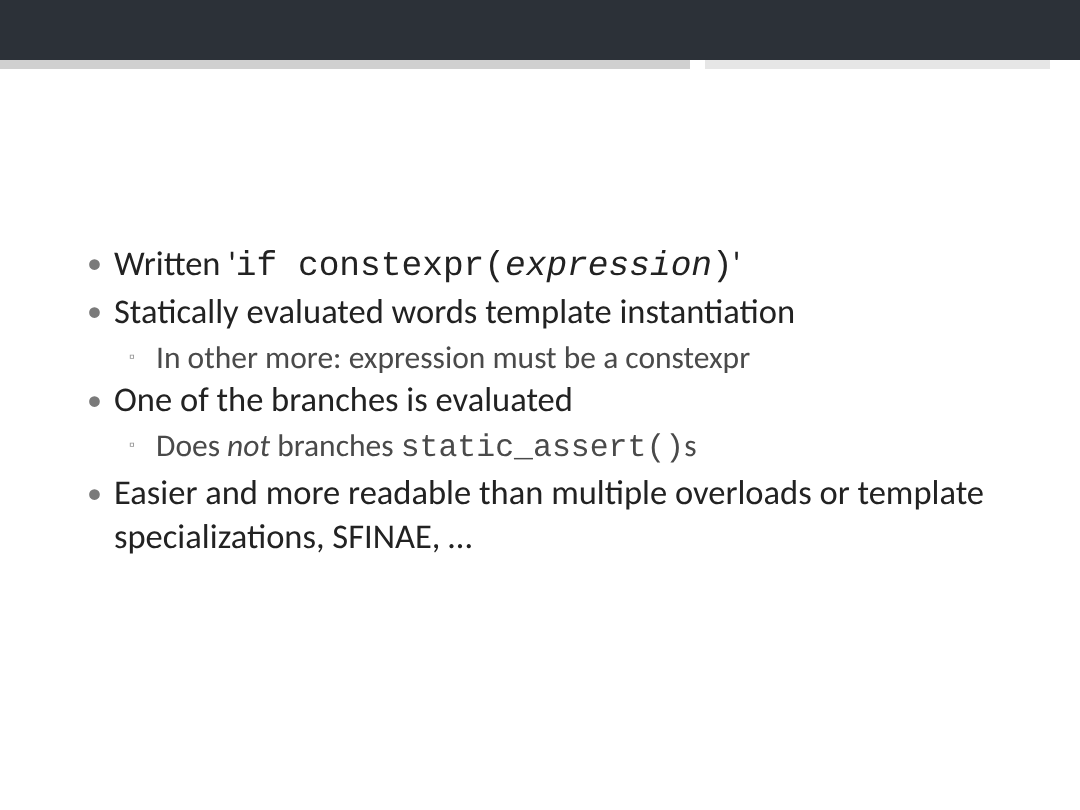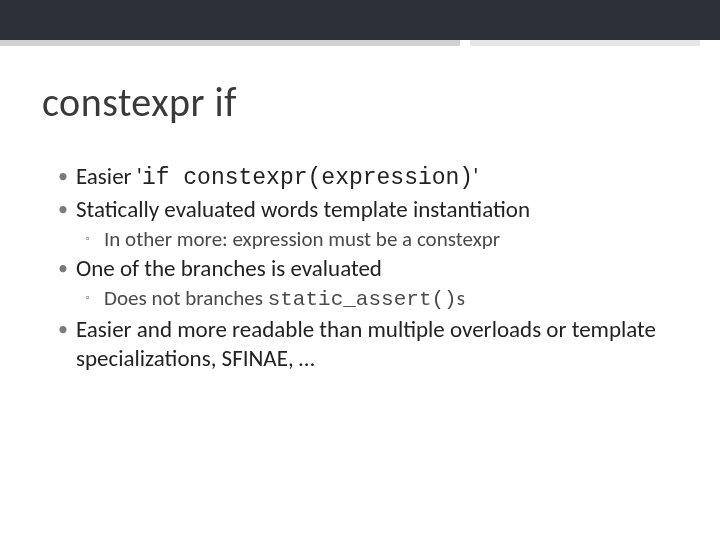--- a/index.html
+++ b/index.html
@@ -10,38 +10,37 @@
   .underline-b { position: absolute; left: 470px; top: 40px; width: 230px; height: 6px; background: #e6e6e6; }
   .title { position: absolute; left: 42px; top: 78px; font-size: 40px; color: #3a3a3a; font-weight: 400; letter-spacing: 0.5px; }
   .content { position: absolute; left: 58px; top: 160px; right: 40px; color: #222; }
   .b1 { display: flex; margin: 2px 0; font-size: 23px; line-height: 1.25; }
   .b1 .dot { flex: 0 0 18px; color: #7a7a7a; font-size: 20px; margin-top: 2px; }
   .b1 .txt { flex: 1; }
   .b2 { display: flex; margin: 2px 0 2px 28px; font-size: 21px; line-height: 1.25; color: #4a4a4a; }
   .b2 .sq { flex: 0 0 18px; color: #9a9a9a; font-size: 11px; margin-top: 6px; }
   .b2 .txt { flex: 1; }
   .mono { font-family: Consolas, "Courier New", monospace; margin-top: 20px; }
-  .ital { }
+  .ital { font-style: italic; }
 </style>
 </head>
 <body>
 
 <div class="slide">
   <div class="topbar"></div>
   <div class="underline-a"></div>
   <div class="underline-b"></div>
 
-  <div class="title">constexpr if</div>
 
   <div class="content">
 
     <div class="b1">
       <div class="dot">•</div>
       <div class="txt">
-        <span>Easier '</span><span class="mono">if constexpr(</span><span class="mono ital">expression</span><span class="mono">)</span><span>'</span>
+        <span>Written '</span><span class="mono">if constexpr(</span><span class="mono ital">expression</span><span class="mono">)</span><span>'</span>
       </div>
     </div>
 
     <div class="b1">
       <div class="dot">•</div>
       <div class="txt">Statically evaluated words template instantiation</div>
     </div>
 
     <div class="b2">
       <div class="sq">▫</div>

